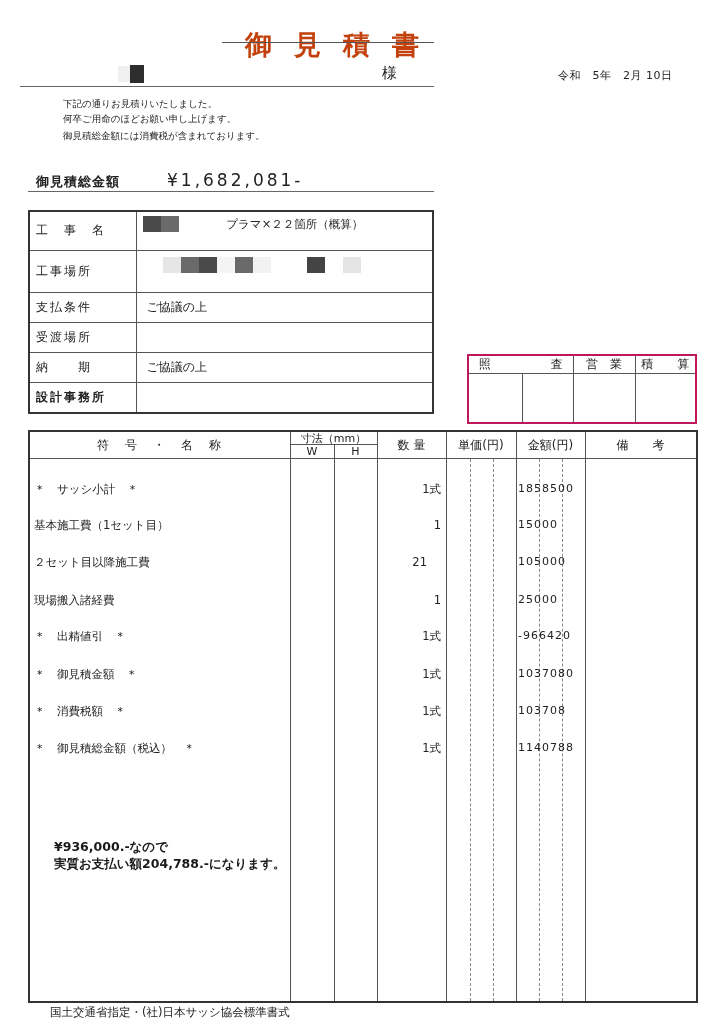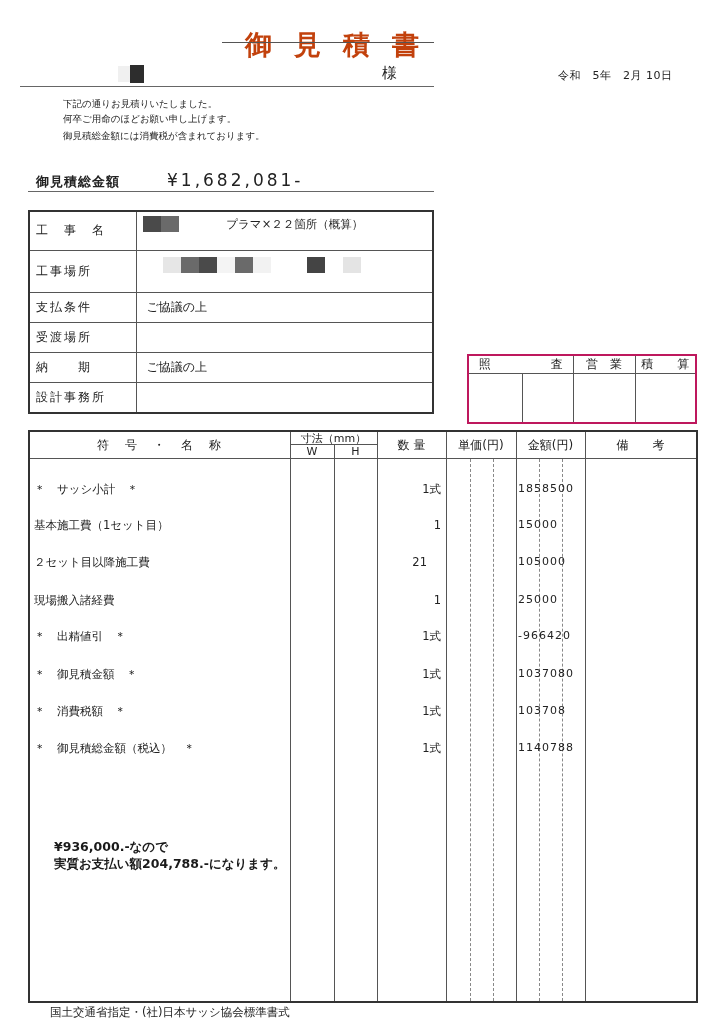--- a/index.html
+++ b/index.html
@@ -25,21 +25,21 @@
   #intro3 { top: 130px; }
 
   
   #total-label { left: 36px; top: 173px; font-size: 13px; font-weight: bold; letter-spacing: 1px; }
   #total-value { left: 167px; top: 170px; font-size: 17px; letter-spacing: 3px; }
   #total-line { left: 28px; top: 191px; width: 406px; height: 1px; background: #666; }
 
   
   #info-table { left: 28px; top: 210px; width: 406px; height: 204px; border: 2px solid #333; border-collapse: collapse; }
   #info-table td { border-bottom: 1px solid #555; font-size: 12px; padding: 0 6px; vertical-align: middle; }
-  #info-table tr:last-child td { border-bottom: none; }
+  #info-table tr:last-child td { border-bottom: none; font-weight: bold; }
   #info-table td.lbl { width: 107px; border-right: 1px solid #555; letter-spacing: 2px; white-space: nowrap; }
   #info-table td.val { position: relative; }
   .redact { display: inline-block; height: 16px; vertical-align: middle; }
 
   
   #approval { left: 467px; top: 342px; width: 230px; height: 70px; border: 2px solid #be185d; border-collapse: collapse; margin-top: 12px; }
   #approval td { border: 1px solid #555; font-size: 12px; text-align: center; }
   #approval tr.hdr td { height: 17px; }
 
   

